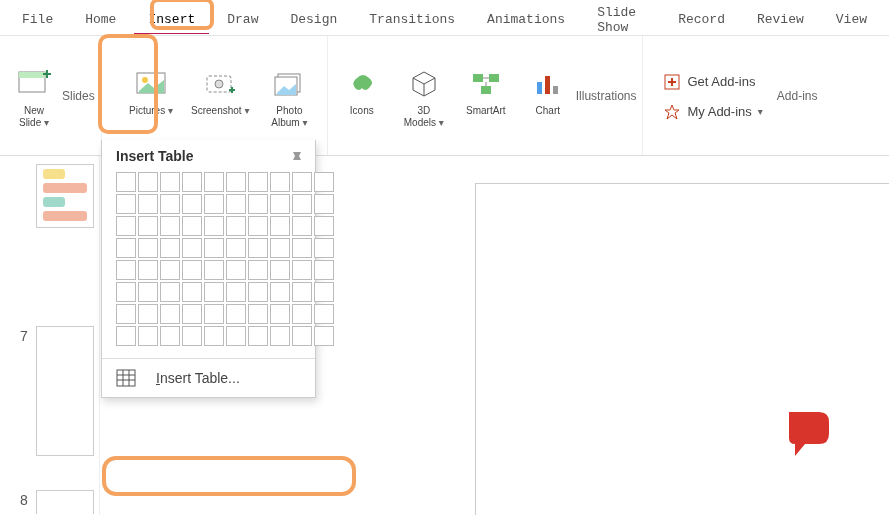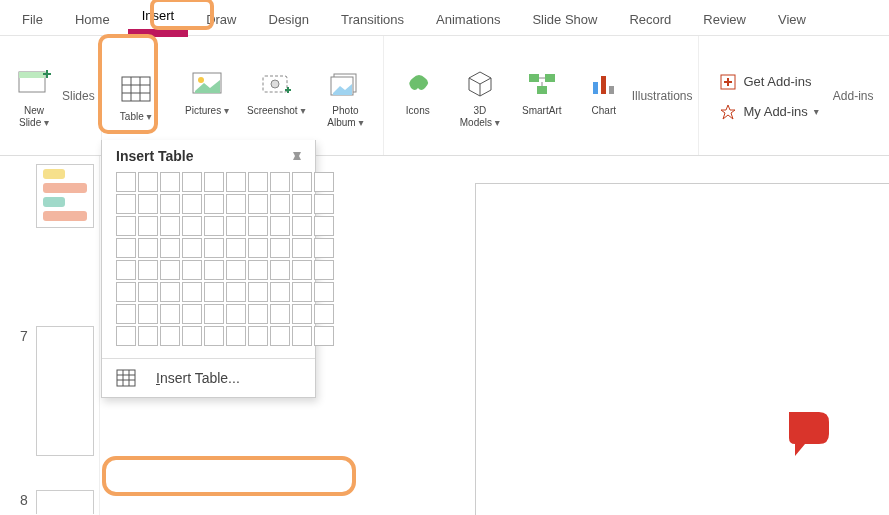--- a/index.html
+++ b/index.html
@@ -20,23 +20,24 @@
     align-items: center;
     padding: 4px 8px 0 8px;
     gap: 4px;
     border-bottom: 1px solid #e5e5e5;
     height: 36px;
   }
   .tab {
     padding: 6px 14px 6px 14px;
     cursor: pointer;
     color: #555;
+    font-family: Liberation Mono, monospace;
   }
   .tab.active {
-    border-bottom: 8px solid #be185d;
+    border-bottom: 1px solid #be185d;
     color: #000;
   }
   .tab-highlight {
     position: absolute;
     left: 150px;
     top: -2px;
     width: 64px;
     height: 32px;
     border: 4px solid #f4a460;
     border-radius: 8px;
@@ -218,34 +219,20 @@
             </svg>
         </span>
         <span class="lbl drop" style="white-space:pre;">New
 Slide</span>
       </div>
     </div>
     <div class="group-label">Slides</div>
   </div>
 
   <div class="group" style="border-right:none">
-    <div class="group-controls">
-      <div class="ctrl">
-        <span class="ico">
-          <svg width="34" height="30">
-              <rect x="3" y="3" width="28" height="24" fill="#fff" stroke="#555"></rect>
-              <line x1="3" y1="11" x2="31" y2="11" stroke="#555"></line>
-              <line x1="3" y1="19" x2="31" y2="19" stroke="#555"></line>
-              <line x1="12" y1="3" x2="12" y2="27" stroke="#555"></line>
-              <line x1="21" y1="3" x2="21" y2="27" stroke="#555"></line>
-            </svg>
-        </span>
-        <span class="lbl drop">Table</span>
-      </div>
-    </div>
     <div class="group-label">&nbsp;</div>
   </div>
 
   <div class="group">
     <div class="group-controls">
       <div class="ctrl">
         <span class="ico">
           <svg width="34" height="30">
               <rect x="3" y="5" width="28" height="20" fill="#fff" stroke="#888"></rect>
               <circle cx="11" cy="12" r="3" fill="#f7c948"></circle>

